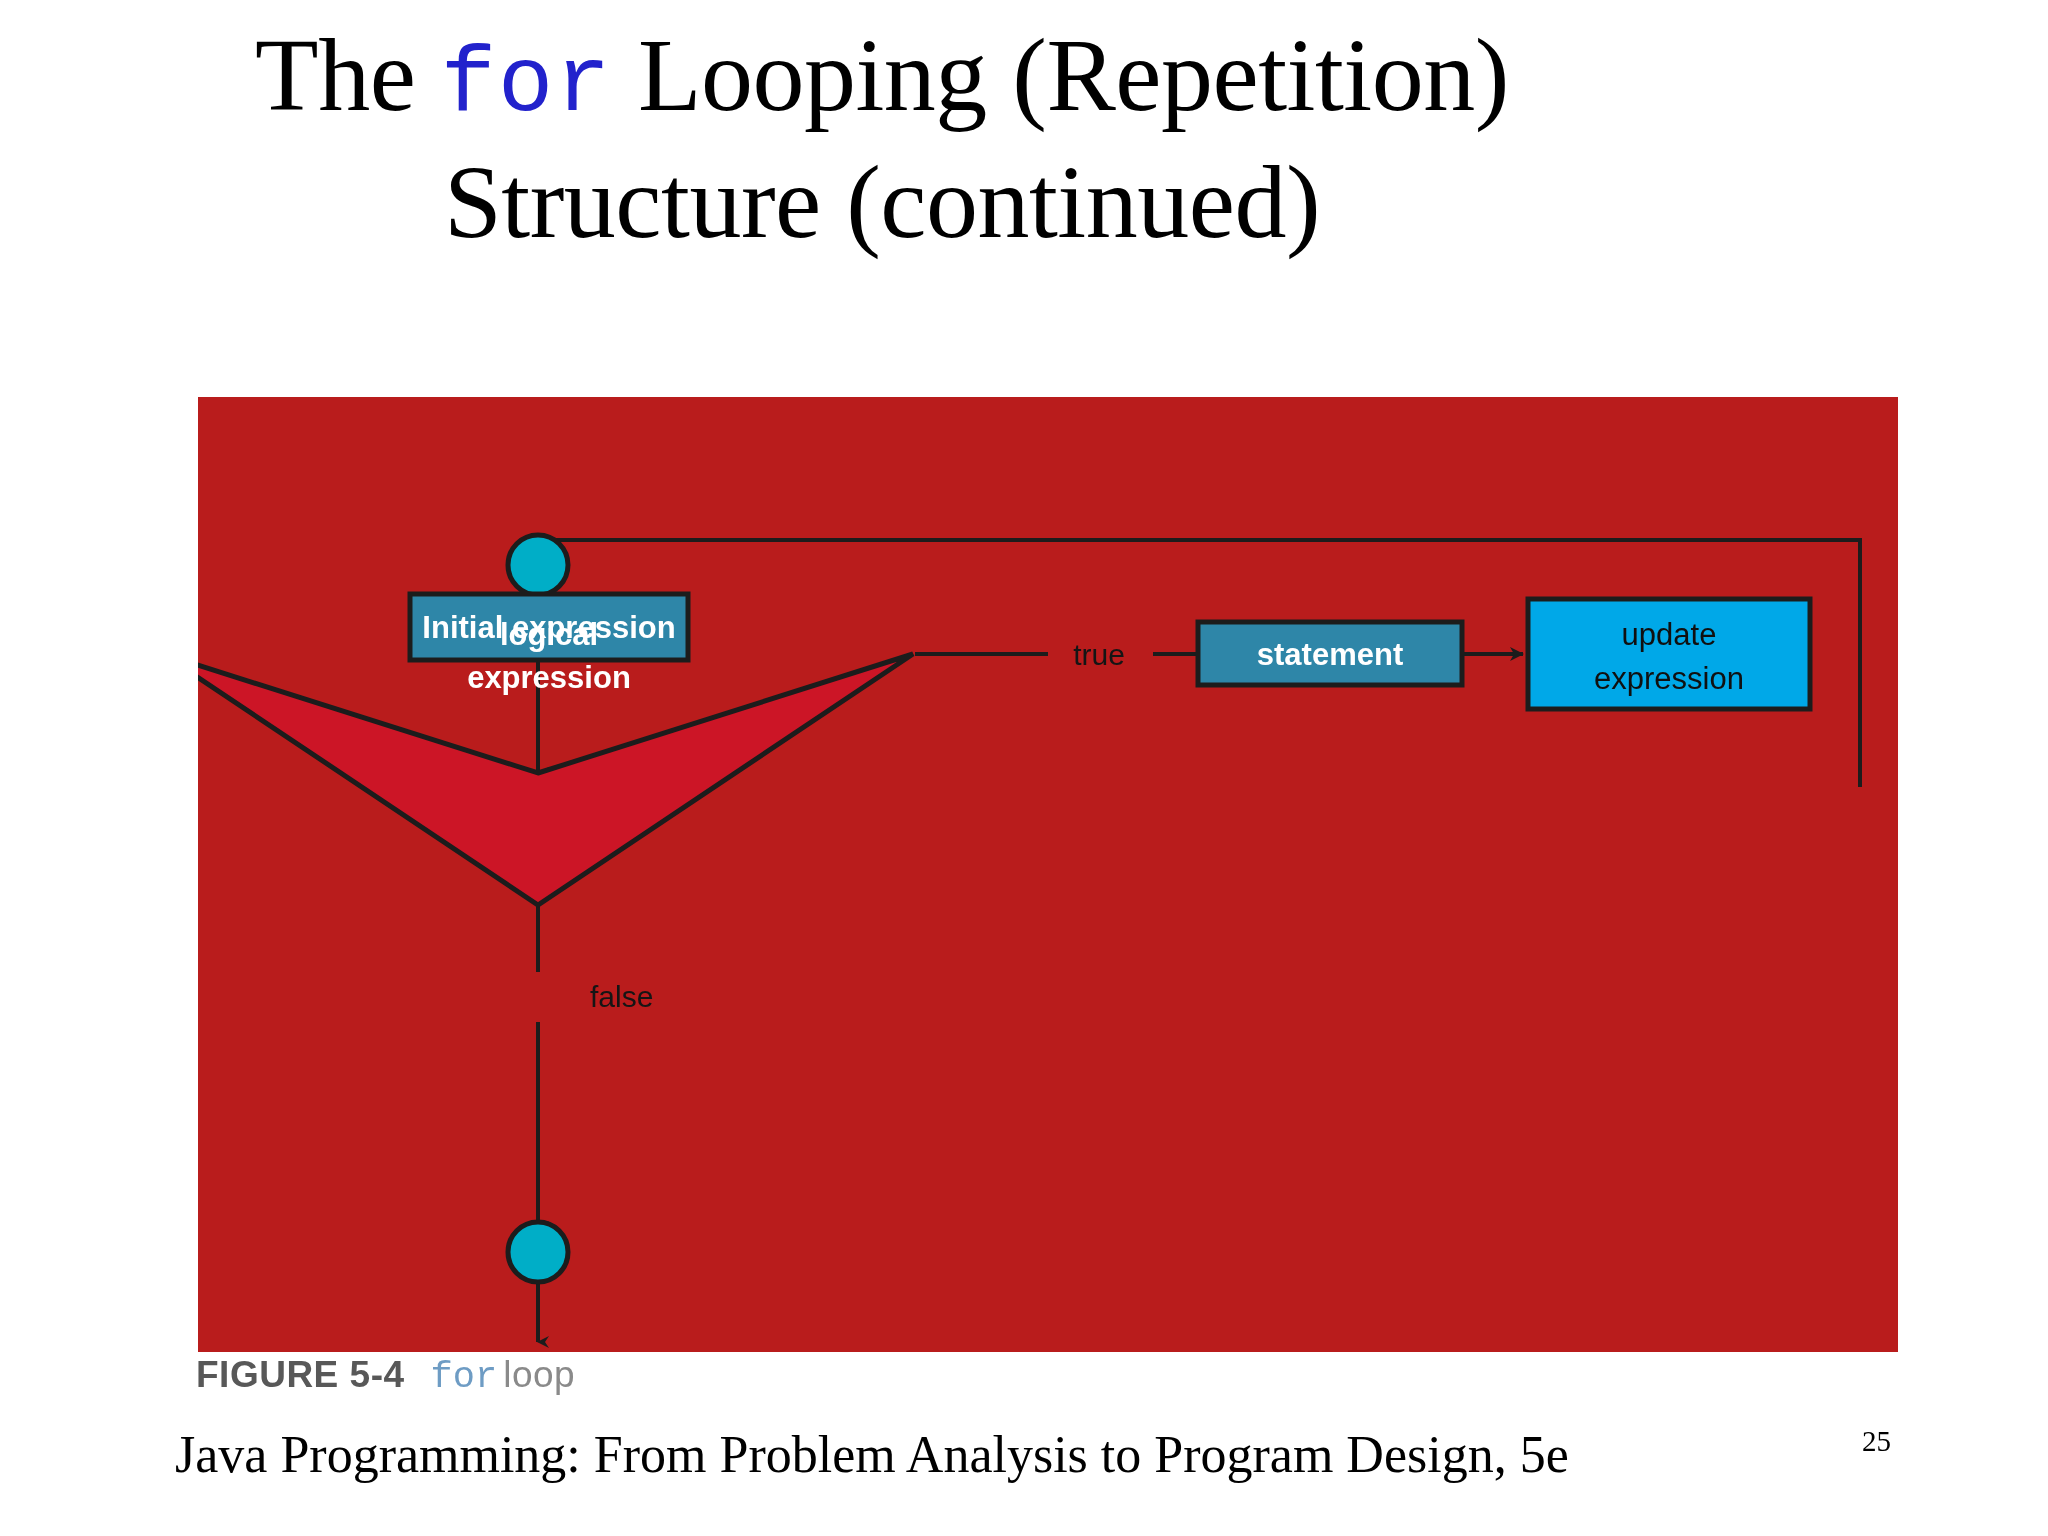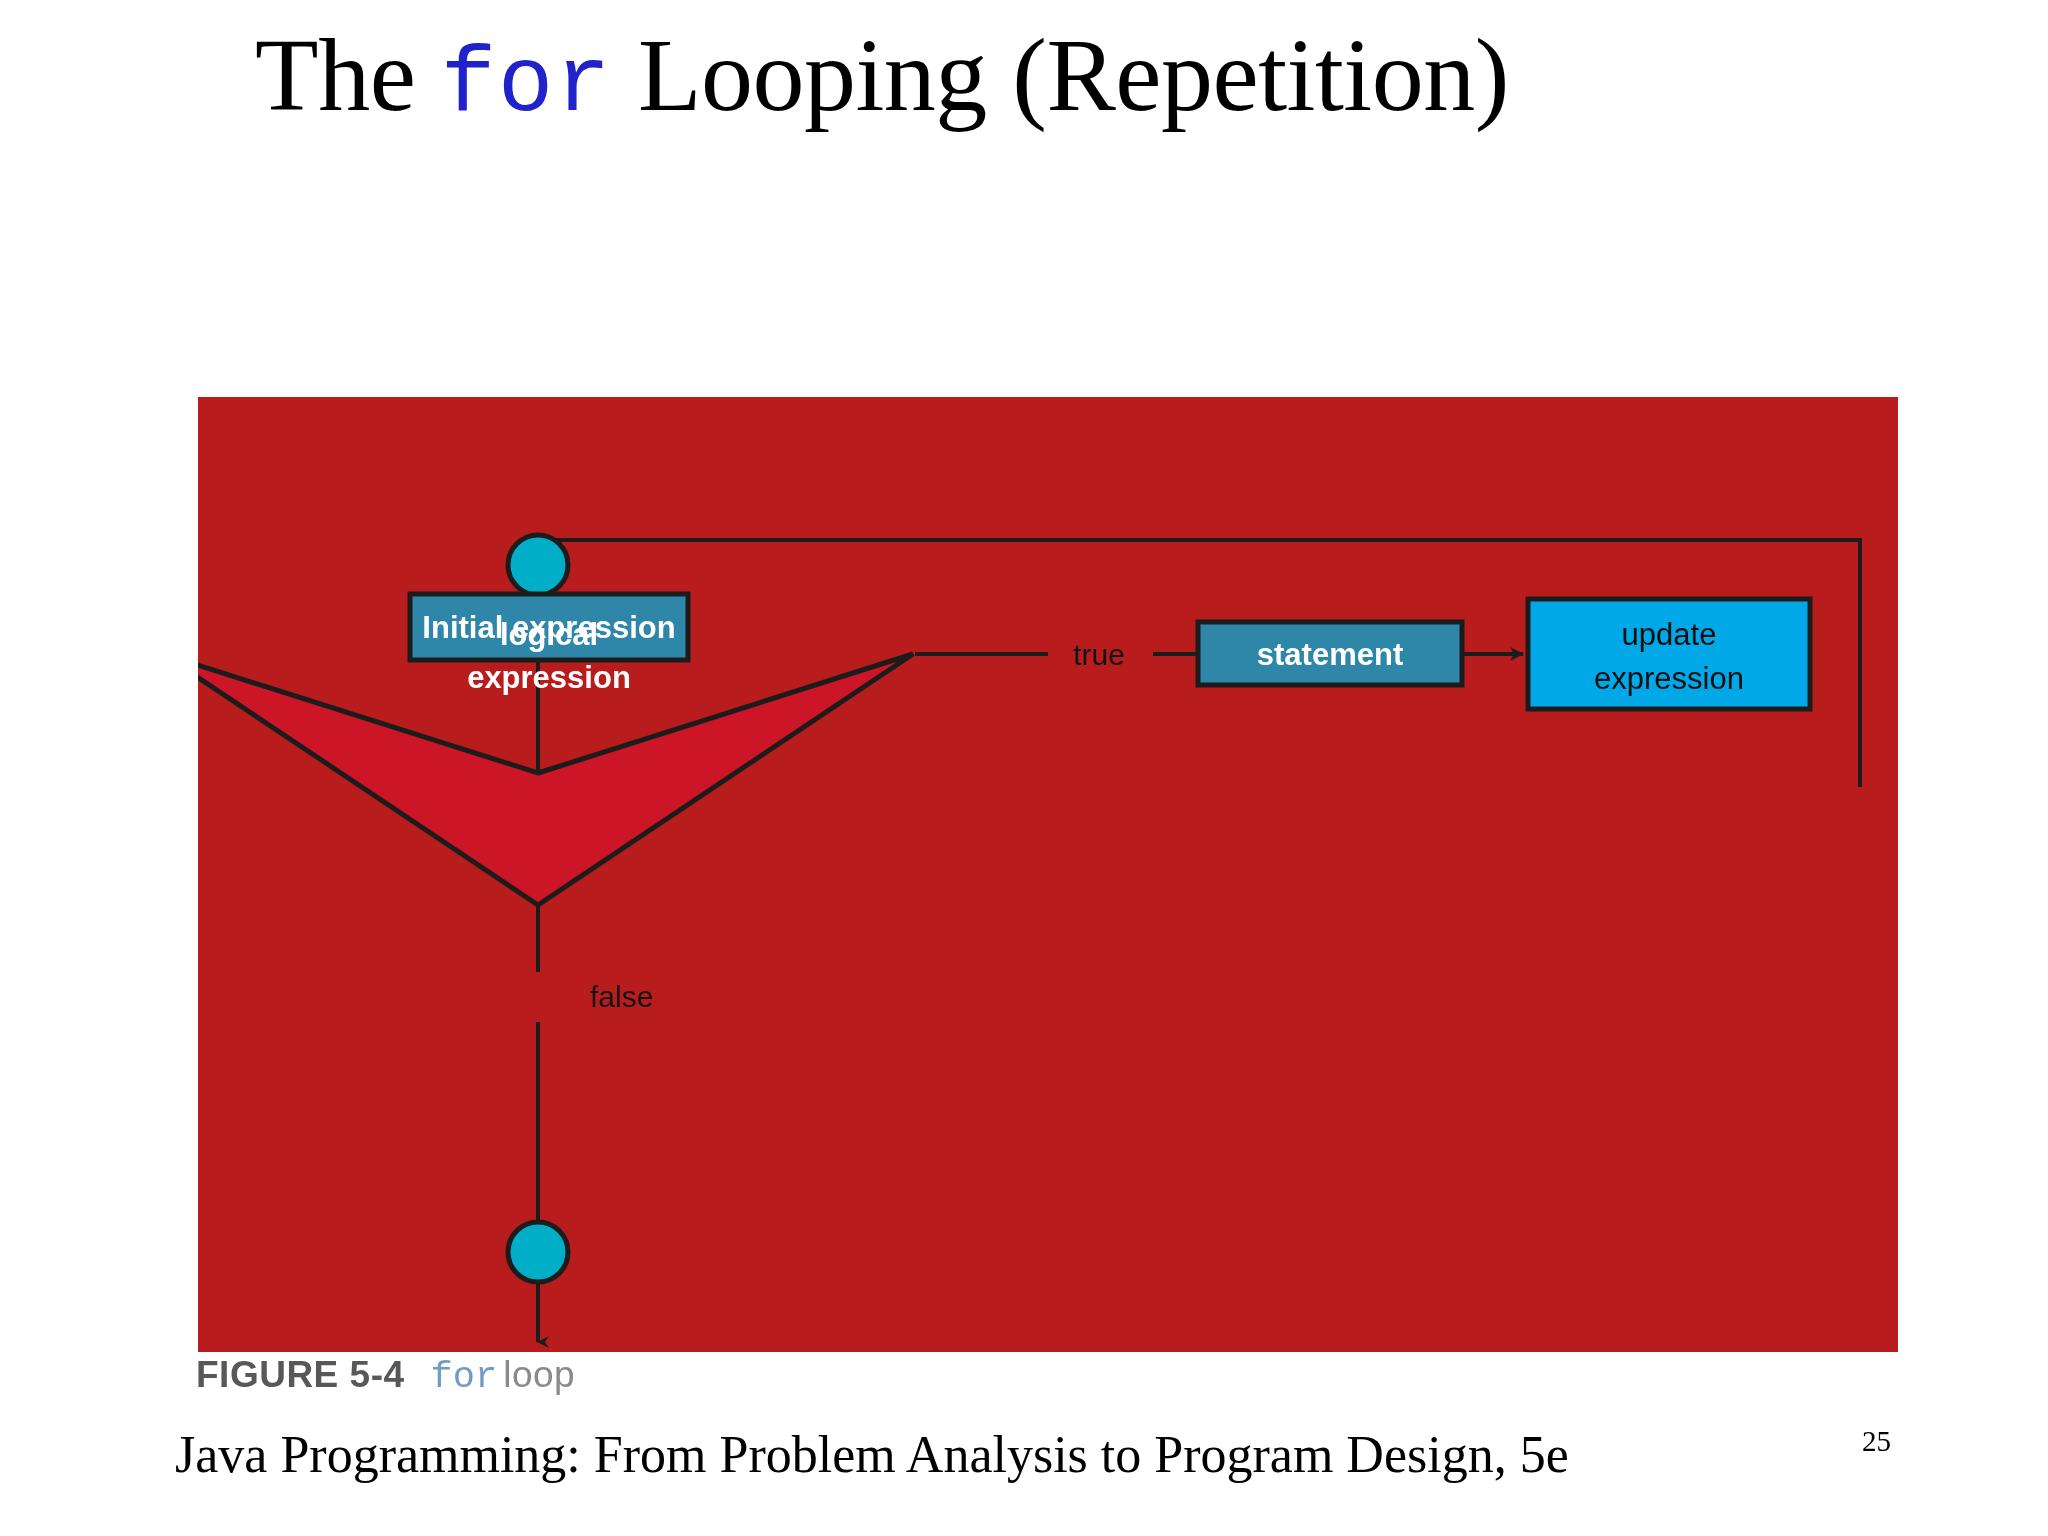--- a/index.html
+++ b/index.html
@@ -114,20 +114,21 @@
     font-family: "Liberation Sans", sans-serif;
     font-size: 30px;
     fill: #151515;
   }
 </style>
 </head>
 <body>
 
 <div class="slide-title">
   <span>The </span><span class="kw">for</span><span> Looping (Repetition)</span><br>
+  <span>Structure (continued)</span>
 </div>
 
 <div class="figure-panel">
   <svg class="figure-canvas" viewBox="0 0 1700 955">
     <defs>
       <marker id="arrowDown" markerWidth="14" markerHeight="14" refX="6" refY="11" orient="auto" markerUnits="userSpaceOnUse">
         <path d="M0,0 L6,12 L12,0 L6,4 Z" fill="#1C1C1C"></path>
       </marker>
       <marker id="arrowRight" markerWidth="16" markerHeight="14" refX="13" refY="7" orient="auto" markerUnits="userSpaceOnUse">
         <path d="M0,0 L14,7 L0,14 L4,7 Z" fill="#1C1C1C"></path>

